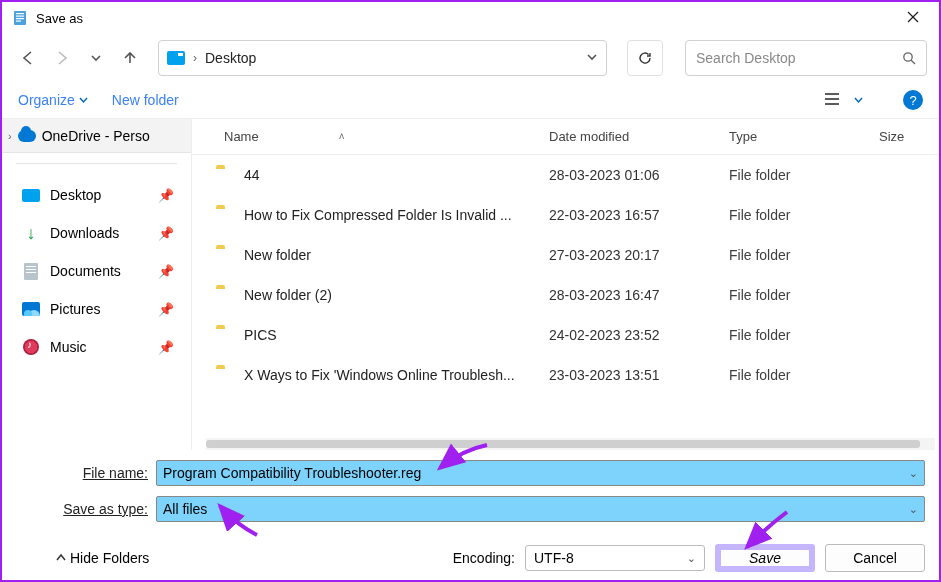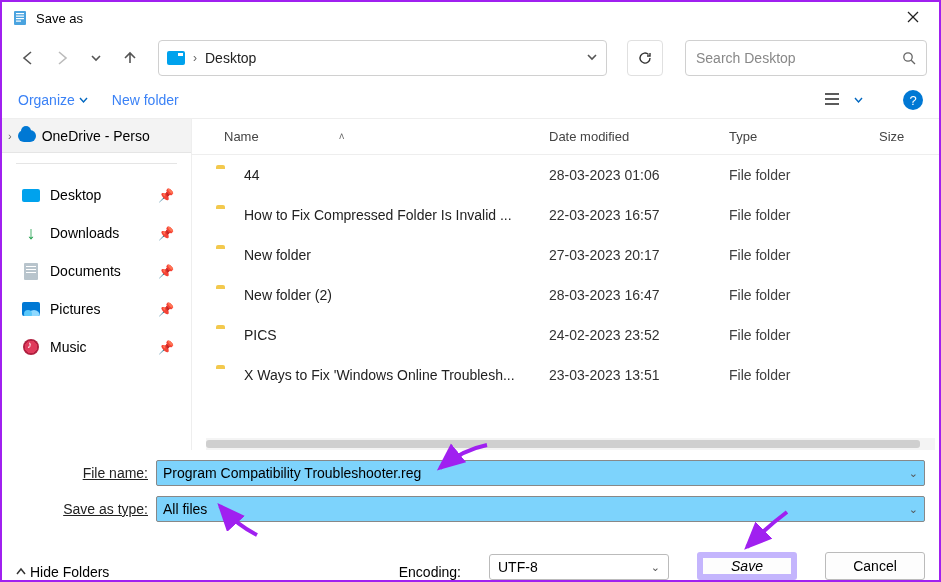--- a/index.html
+++ b/index.html
@@ -70,21 +70,21 @@
   .fsize{width:60px;}
   .hscroll{height:12px;background:#f4f4f4;margin:0 4px 0 14px;position:relative;}
   .hscroll-thumb{position:absolute;left:0;top:2px;height:8px;width:98%;background:#cfcfcf;border-radius:3px;}
   
   .formarea{padding:10px 14px 4px 14px; font-size:14px;}
   .formrow{display:flex;align-items:center;margin-bottom:10px;}
   .formlabel{width:140px;text-align:right;padding-right:8px;color:#222;text-decoration:underline;}
   .formfield{flex:1;height:26px;border:1px solid #888;border-radius:2px;display:flex;align-items:center;padding:0 6px;background:#7dd3fc;position:relative;}
   .formfield .dd{position:absolute;right:6px;color:#555;font-size:11px;}
   
-  .footer{height:44px;display:flex;align-items:flex-end;padding:0 14px;gap:28px;font-size:14px;}
+  .footer{height:44px;display:flex;align-items:center;padding:0 14px;gap:10px;font-size:14px;margin-left:40px;}
   .footer .hf{display:flex;align-items:center;gap:4px;cursor:pointer;}
   .footer .fflex{flex:1;}
   .enc-select{width:180px;height:26px;border:1px solid #bbb;border-radius:3px;display:flex;align-items:center;padding:0 8px;position:relative;}
   .enc-select .dd{position:absolute;right:8px;color:#555;font-size:11px;}
   .btn{width:100px;height:28px;border:1px solid #bbb;border-radius:3px;background:#fdfdfd;display:flex;align-items:center;justify-content:center;cursor:pointer;}
   .btn.primary{border:6px solid #c4b5fd;font-style:italic;}
   
   .arrow{position:absolute;pointer-events:none;}
   .arrow svg{overflow:visible;}
 </style>

